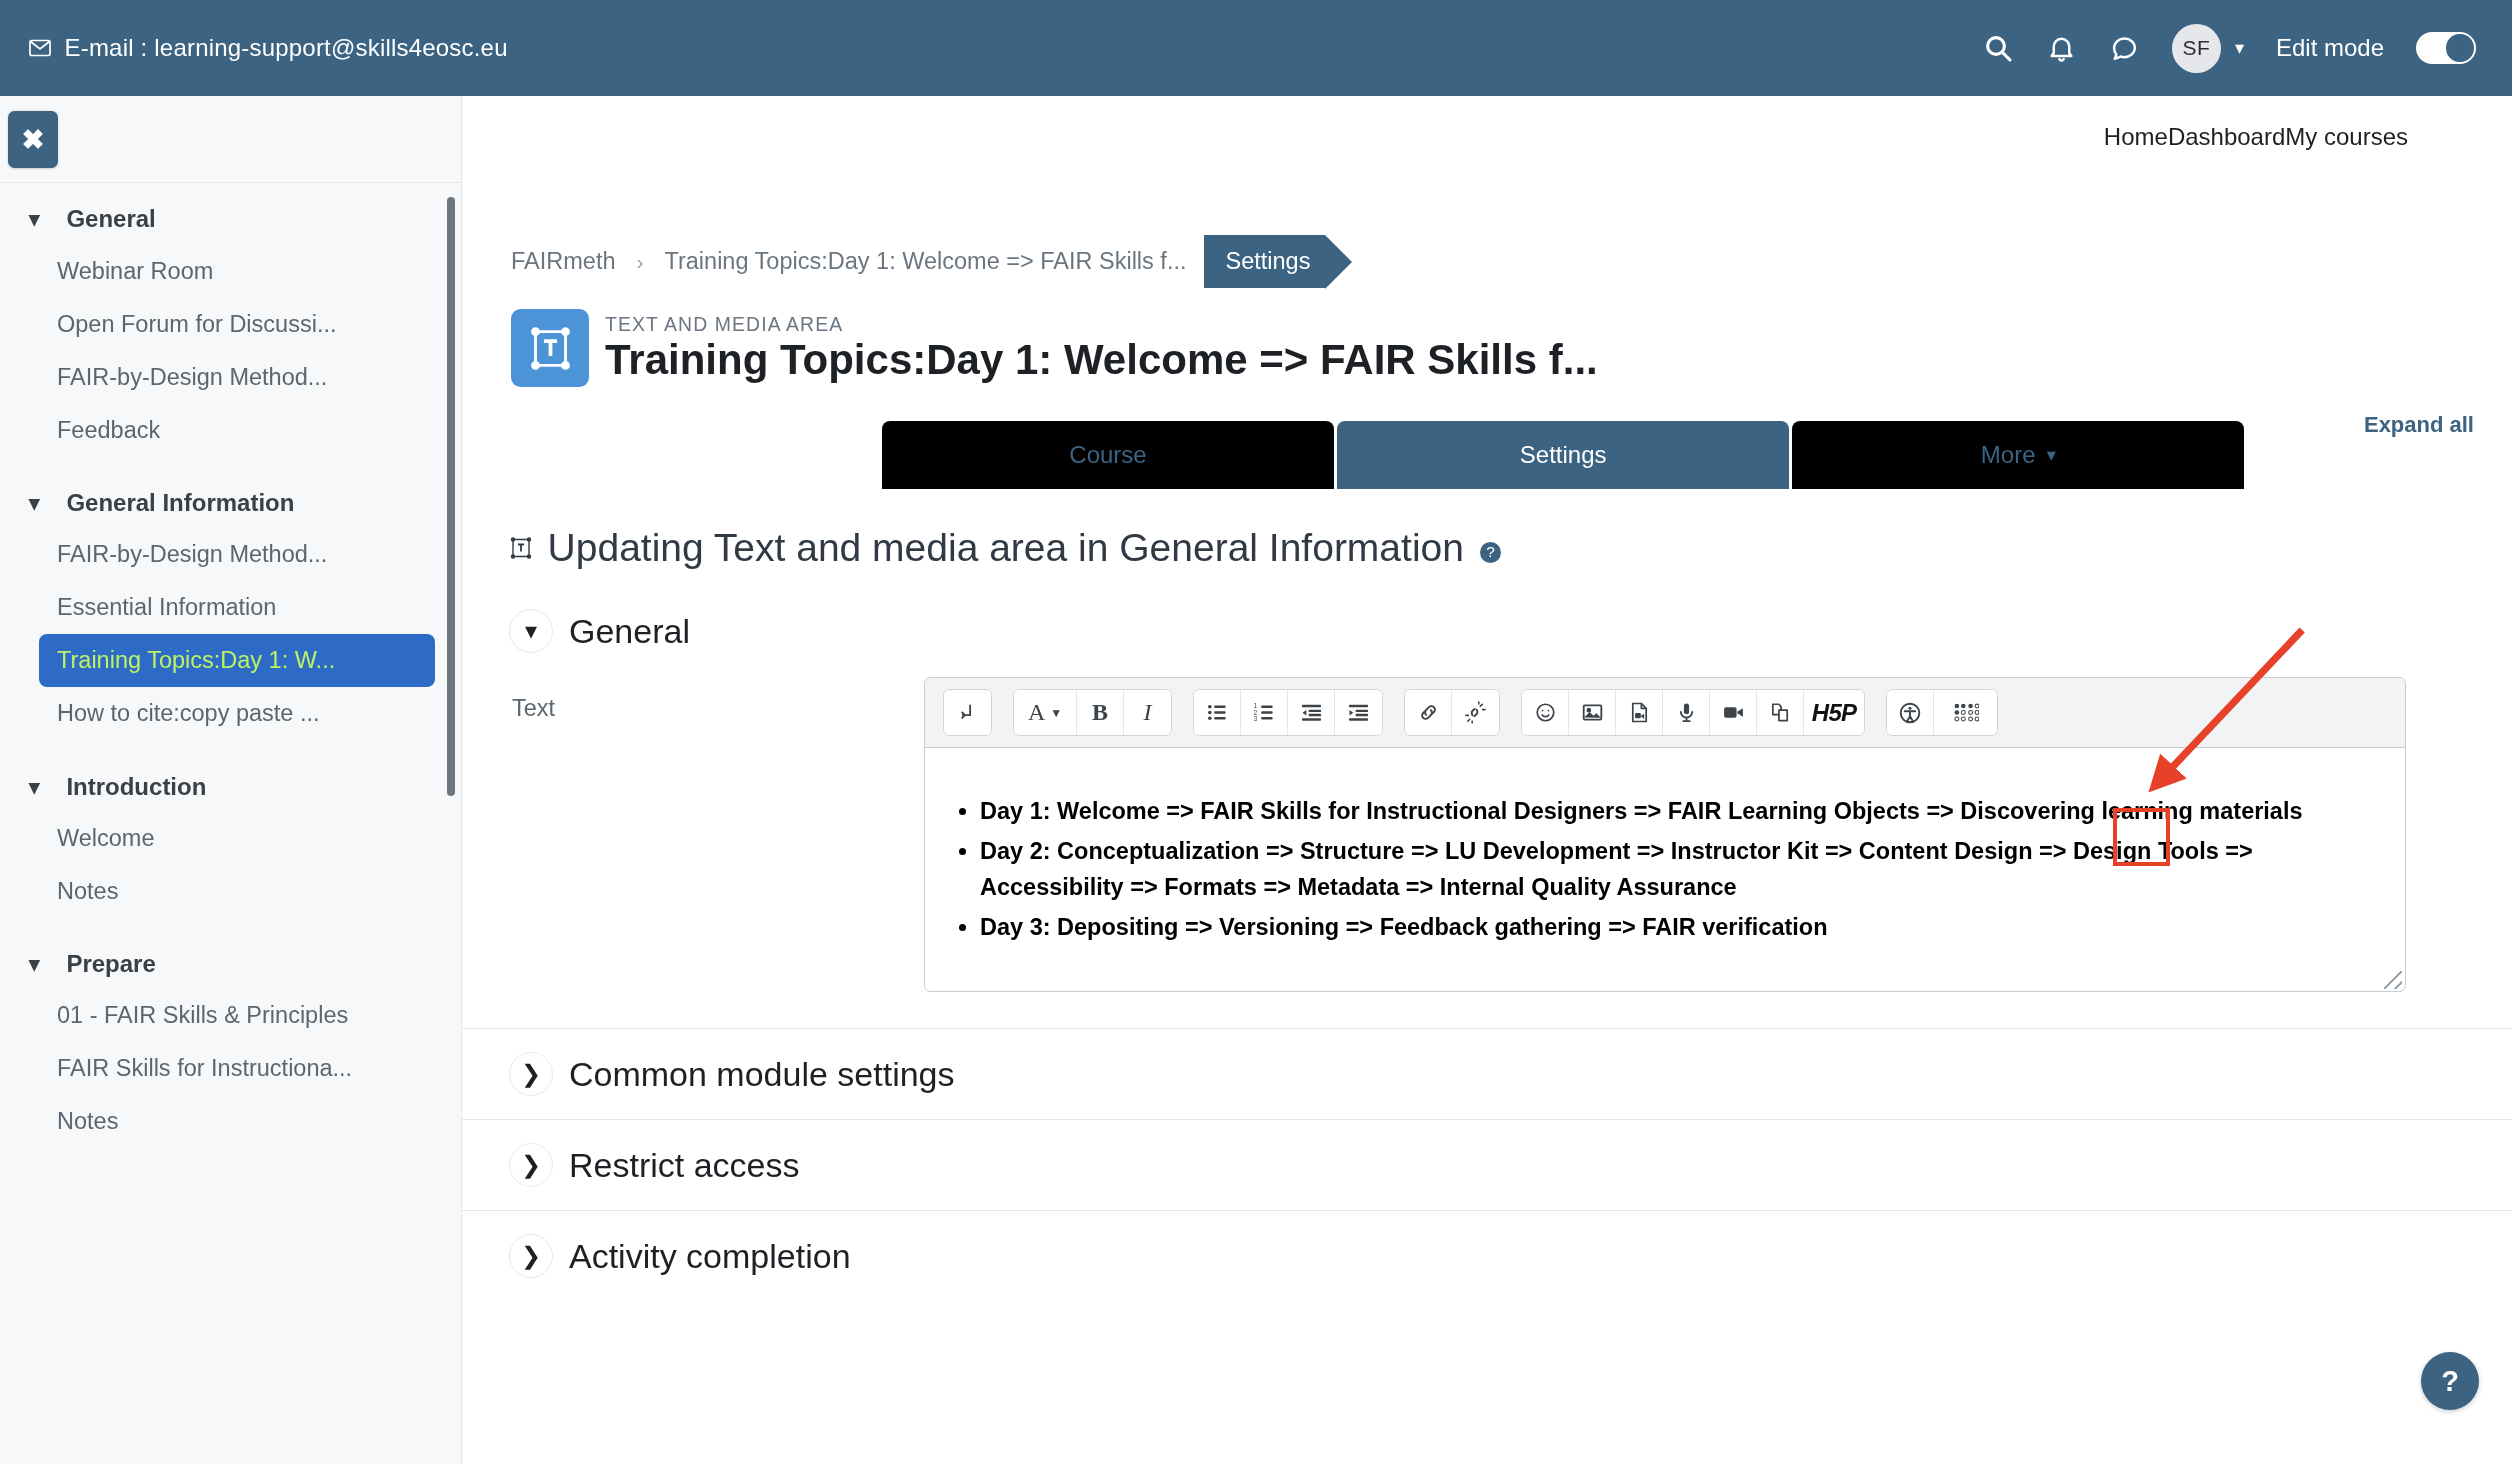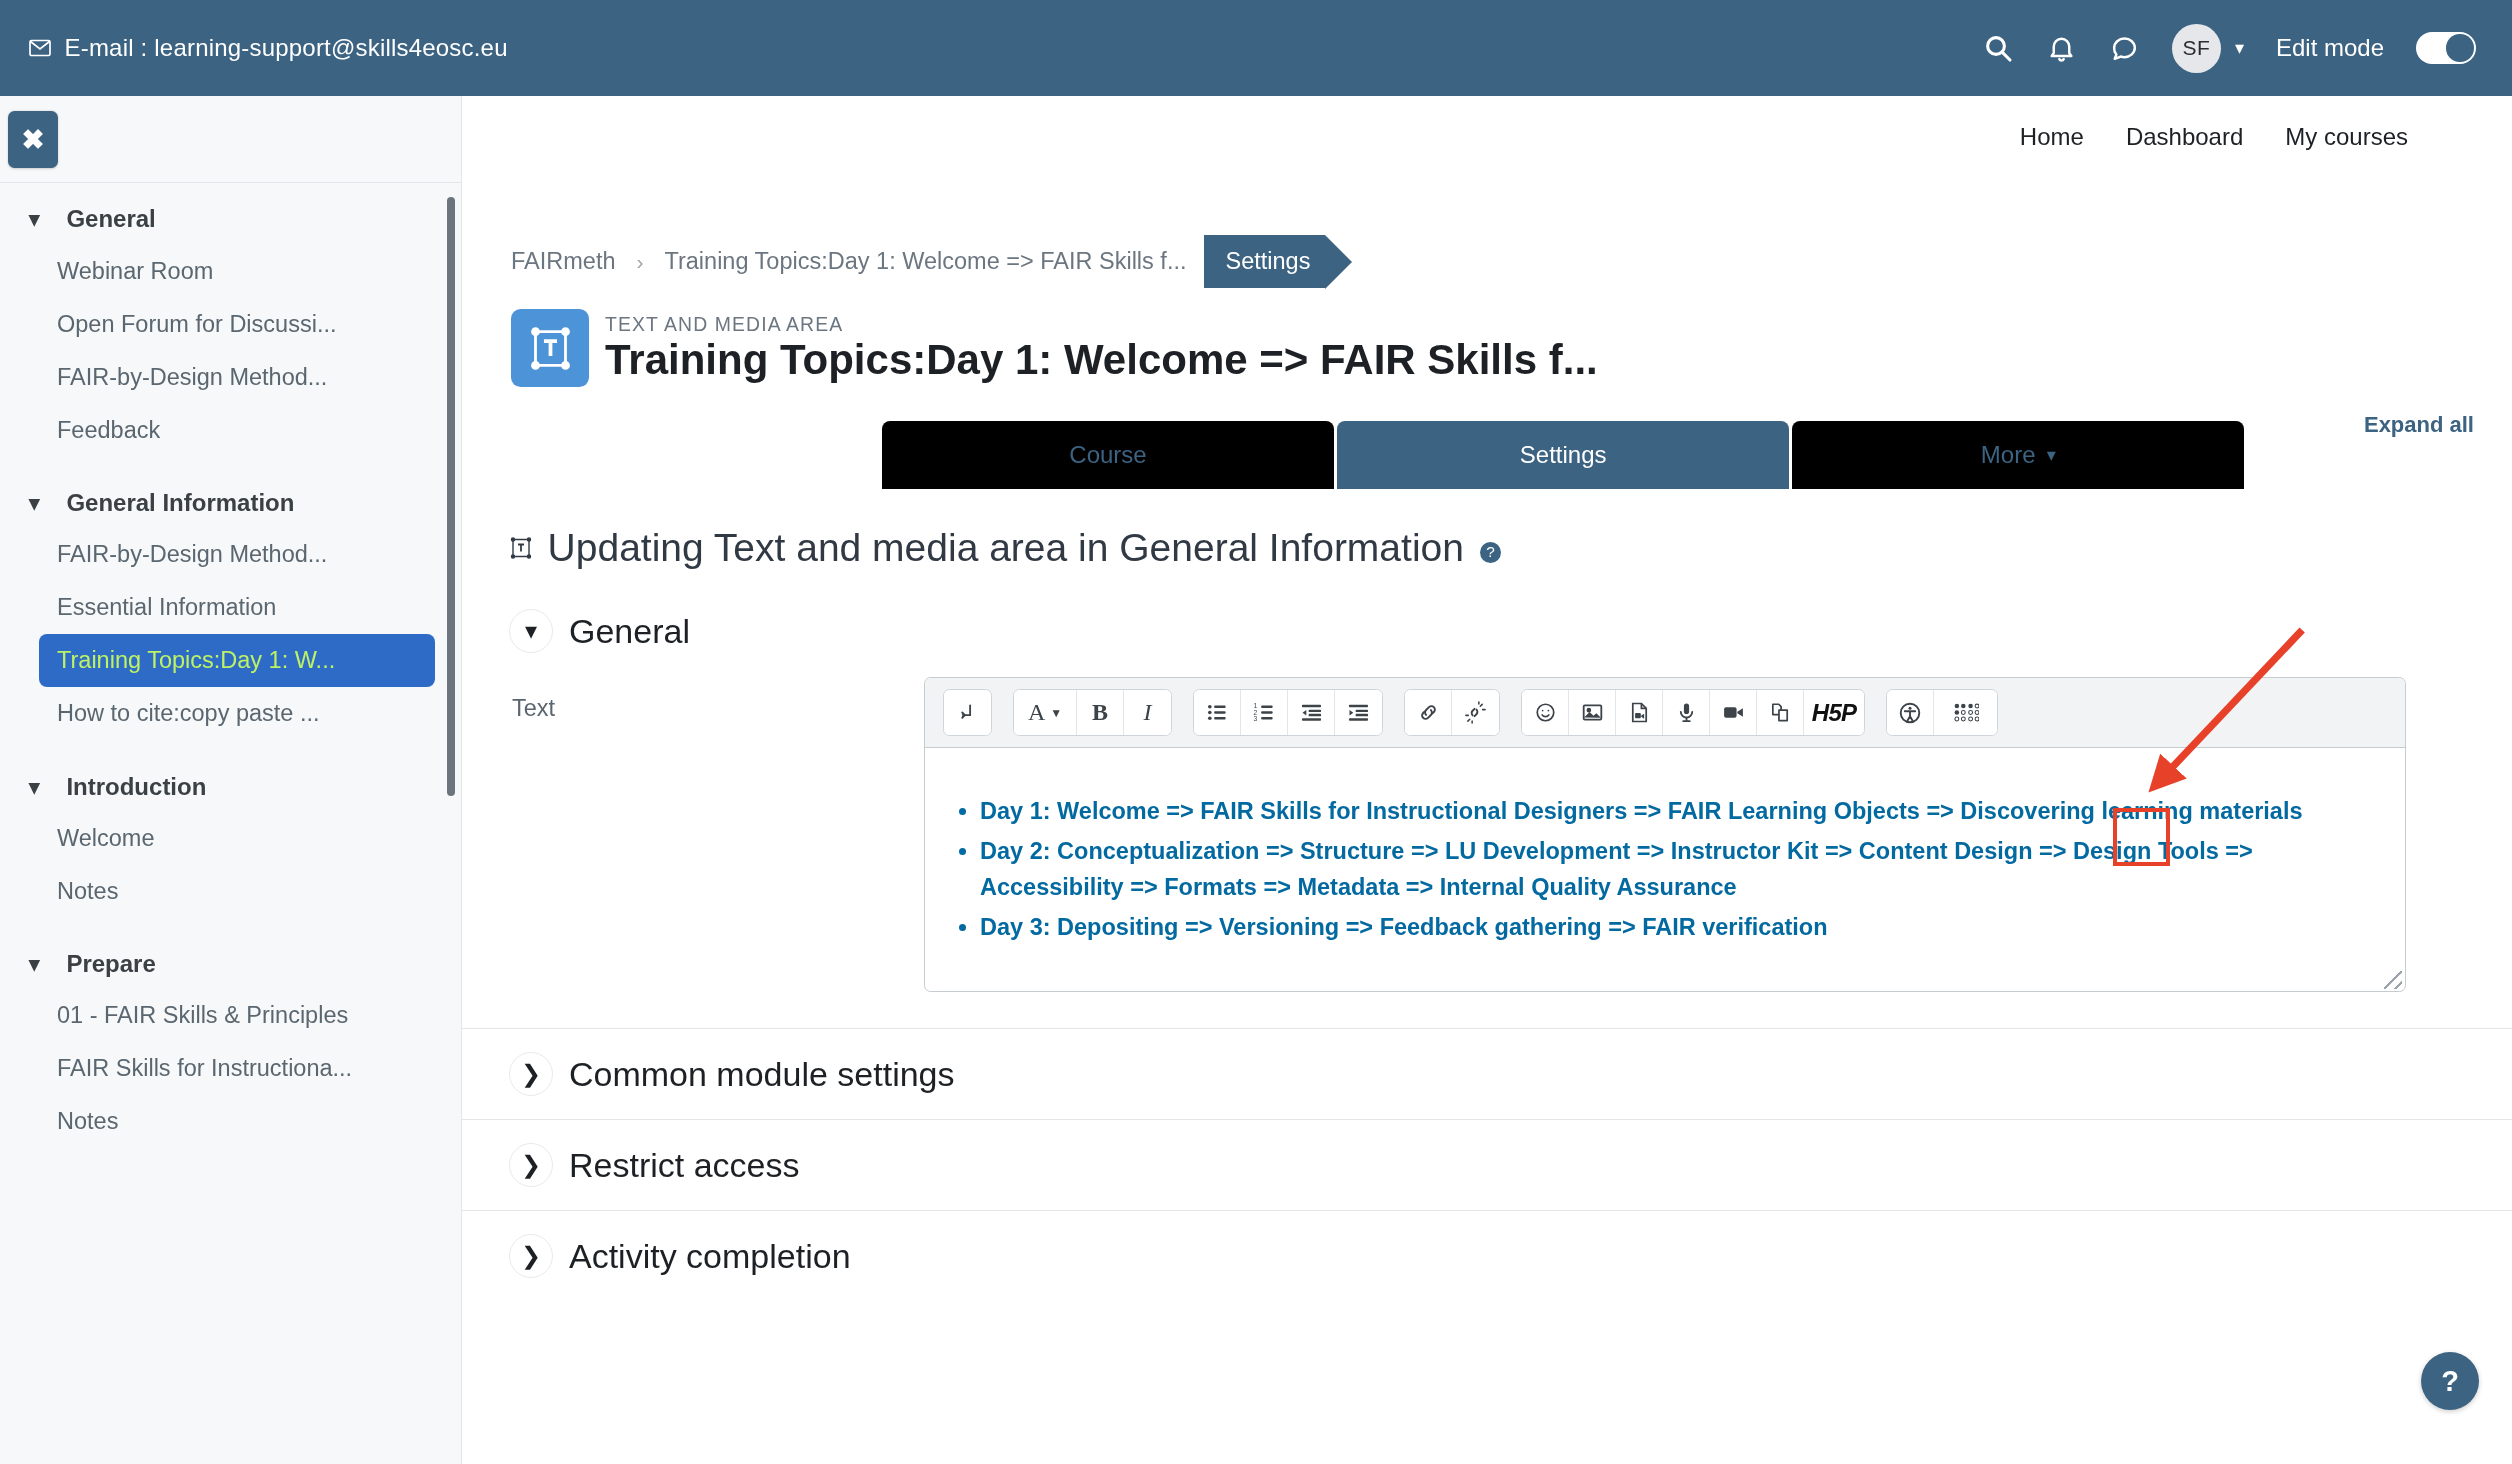--- a/index.html
+++ b/index.html
@@ -46,21 +46,21 @@
     content:""; position:absolute; right: 2.4px; top: 2.4px;
     width: 27.5px; height: 27.5px; border-radius: 50%;
     background: #3c6382;
   }
 
   
   .secondnav {
     position: absolute; top: 96px; left: 462px; width: 2051px; height: 81px;
     background: #ffffff;
     display: flex; align-items: center; justify-content: flex-end;
-    gap: 42px; padding-right: 105px;
+    padding-right: 105px;
     font-size: 24px; color: #1d2125;
   }
   .secondnav a { color: #1d2125; text-decoration: none; white-space: nowrap; }
 
   .drawer-toggle-right {
     position: absolute; top: 113px; right: -27.5px;
     width: 84px; height: 84px; border-radius: 42px;
     background: #343a40; color: #fff;
     display: flex; align-items: center; justify-content: center;
     font-size: 31px;
@@ -192,21 +192,21 @@
   .tbtn:last-child { border-right: none; }
   .tbtn.wide { width: 63px; }
   .tbtn.h5p { width: 60px; font-size: 24px; font-weight: 700; letter-spacing:-0.8px; color:#111;font-style:italic; }
 
   .editor-body {
     padding: 24px 23px 16px 23px; min-height: 243px; position: relative;
   }
   .ed-p { font-size: 24px; font-weight: 700; color:#3b4348; margin: 0 0 11.3px 0; }
   .ed-list { margin: 21px 0 0 0; padding-left: 32px; }
   .ed-list li {
-    font-size: 23.5px; font-weight: 700; color:#0369a1;
+    font-size: 23.5px; font-weight: 700; color:#000000;
     line-height: 1.55; margin-bottom: 3.2px;
   }
   .resize-grip {
     position: absolute; right: 3.2px; bottom: 1.6px; width: 18px; height: 18px;
     background:
       linear-gradient(135deg, transparent 46%, #9aa3ab 46%, #9aa3ab 54%, transparent 54%),
       linear-gradient(135deg, transparent 76%, #9aa3ab 76%, #9aa3ab 84%, transparent 84%);
   }
 
   .collapse-row {

